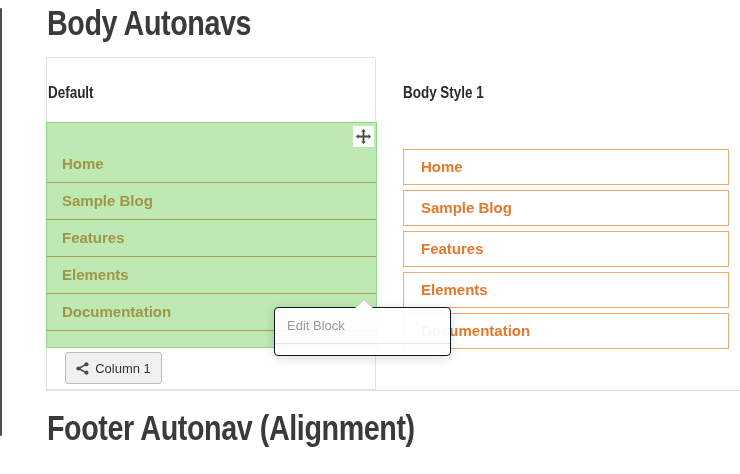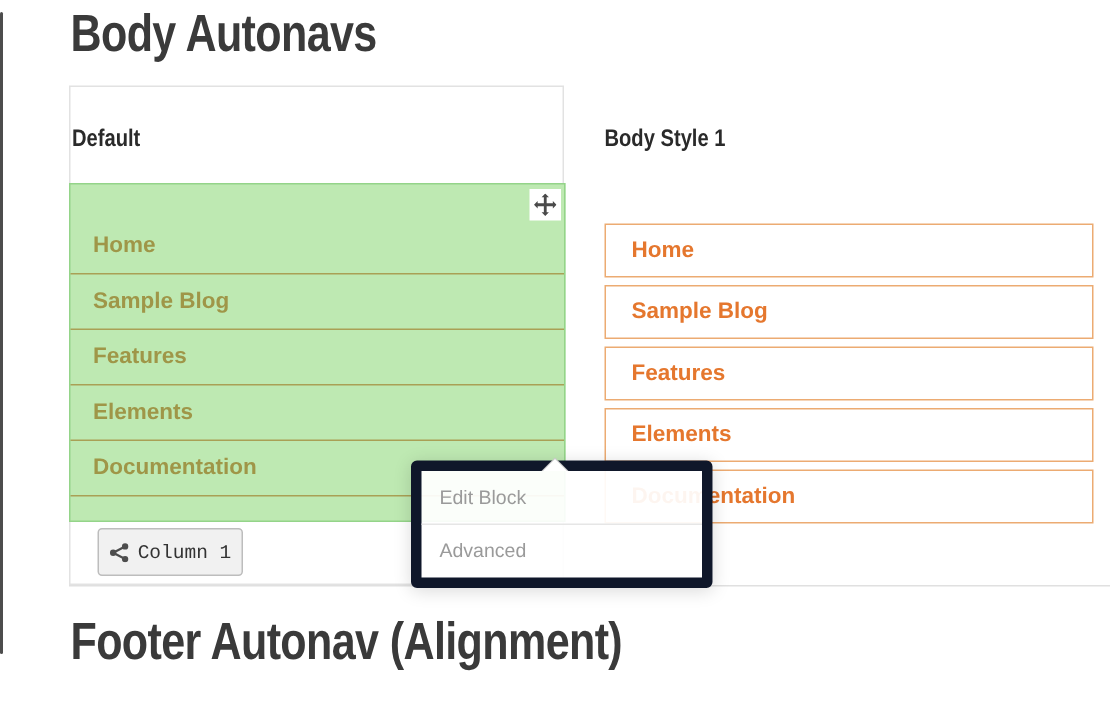--- a/index.html
+++ b/index.html
@@ -25,31 +25,31 @@
                background:#bee9b2;border:1px solid #94d489;z-index:2;}
   .green-nav{margin:0;padding:23px 0 0 0;list-style:none;}
   .green-item{height:36px;line-height:36px;padding-left:15px;font-size:15px;font-weight:bold;
               color:#9f9648;border-bottom:1px solid #a9a055;cursor:pointer;}
   .move-handle{position:absolute;top:3px;right:2px;width:21px;height:21px;background:#ffffff;
                display:flex;align-items:center;justify-content:center;cursor:move;}
 
   .area-btn{position:absolute;left:65px;top:352px;width:97px;height:32px;background:#f1f1f1;
             border:1px solid #bdbdbd;border-radius:3px;display:flex;align-items:center;
             justify-content:center;gap:6px;font-size:13px;color:#333;
-            font-family:Liberation Mono, monospace;cursor:pointer;}
+            font-family:Liberation Sans, sans-serif;cursor:pointer;}
 
   .page-hr{position:absolute;left:46px;top:390px;width:694px;height:0;border-top:1px solid #e0e0e0;}
 
   .orange-nav{position:absolute;left:403px;top:149px;width:326px;margin:0;padding:0;list-style:none;z-index:1;}
   .orange-item{height:36px;line-height:34px;box-sizing:border-box;margin-bottom:5px;
                border:1px solid #ecab72;color:#e5772e;font-size:15px;font-weight:bold;
                padding-left:17px;cursor:pointer;}
 
-  .ctx-menu{position:absolute;left:274px;top:307px;width:201px;box-sizing:border-box;
-            background:rgba(255,255,255,0.93);border:7px solid #0f172a;border-radius:4px;
+  .ctx-menu{position:absolute;left:274px;top:307px;width:177px;box-sizing:border-box;
+            background:rgba(255,255,255,0.93);border:1px solid #0f172a;border-radius:4px;
             box-shadow:0 2px 12px rgba(0,0,0,0.15);z-index:10;padding:6px 0;}
   .caret-outer{position:absolute;top:-9px;left:80px;width:0;height:0;
                border-left:9px solid transparent;border-right:9px solid transparent;
                border-bottom:9px solid #c9c9c9;}
   .caret-inner{position:absolute;top:-8px;left:81px;width:0;height:0;
                border-left:8px solid transparent;border-right:8px solid transparent;
                border-bottom:8px solid #ffffff;}
   .ctx-group{list-style:none;margin:0;padding:0;}
   .ctx-item{height:24px;line-height:24px;padding:0 12px;font-size:13px;color:#9a9a9a;
             white-space:nowrap;cursor:pointer;}
@@ -114,17 +114,16 @@
   <h1 class="big-title title-footer">Footer Autonav (Alignment)</h1>
 
   <div class="ctx-menu">
     <div class="caret-outer"></div>
     <div class="caret-inner"></div>
     <ul class="ctx-group">
         <li class="ctx-item">Edit Block</li>
       </ul>
     <div class="ctx-divider"></div>
     <ul class="ctx-group">
-        <li class="ctx-item">Advanced</li>
       </ul>
   </div>
 
 </div>
 
 </body></html>

